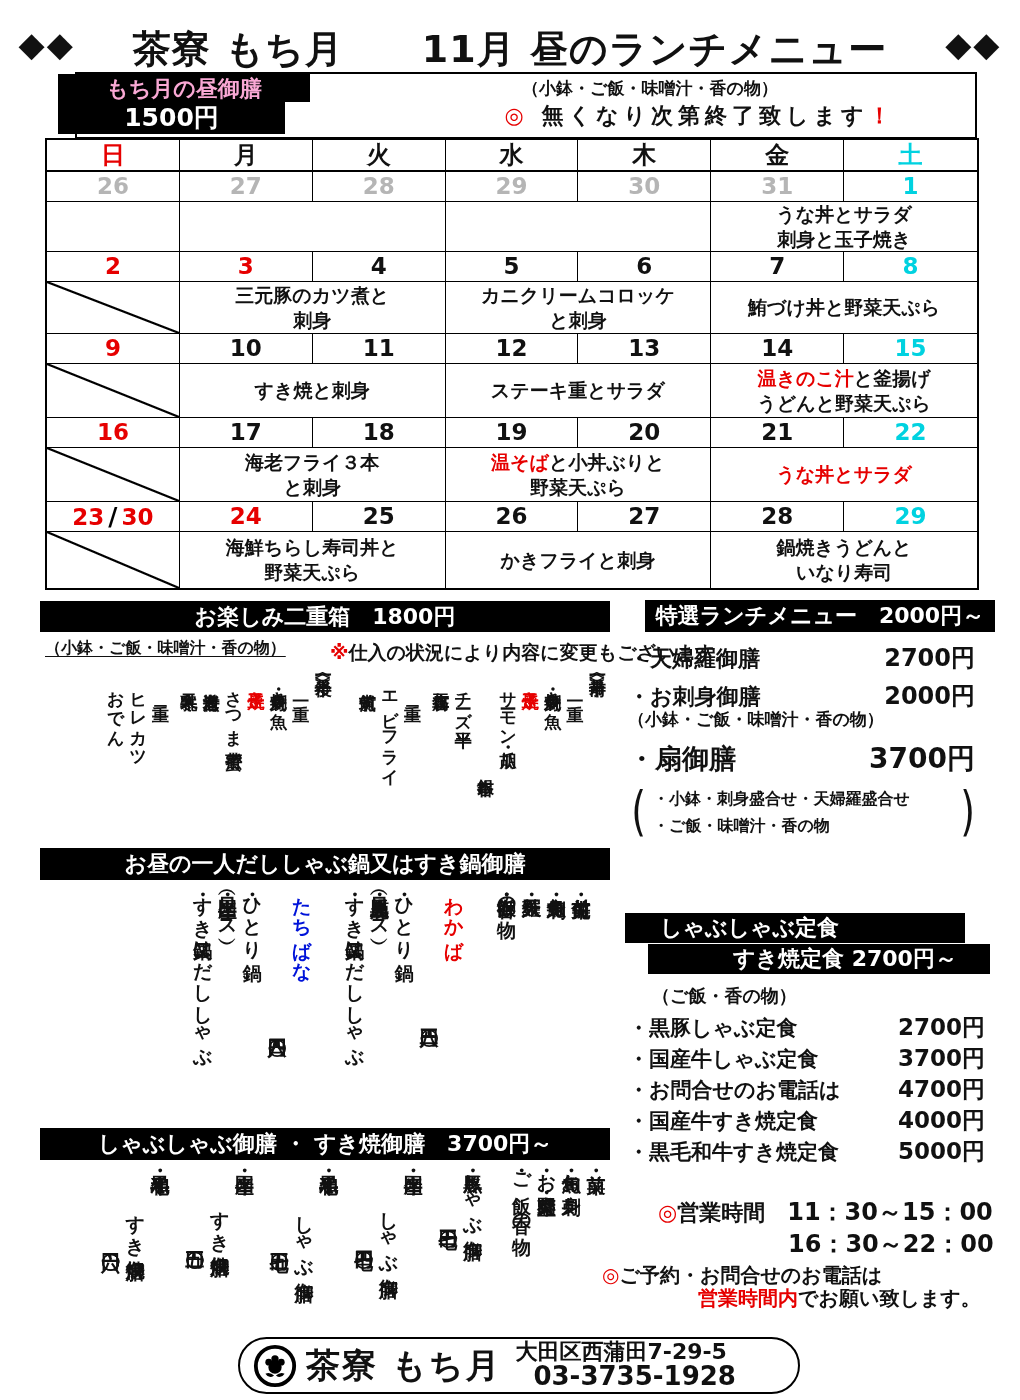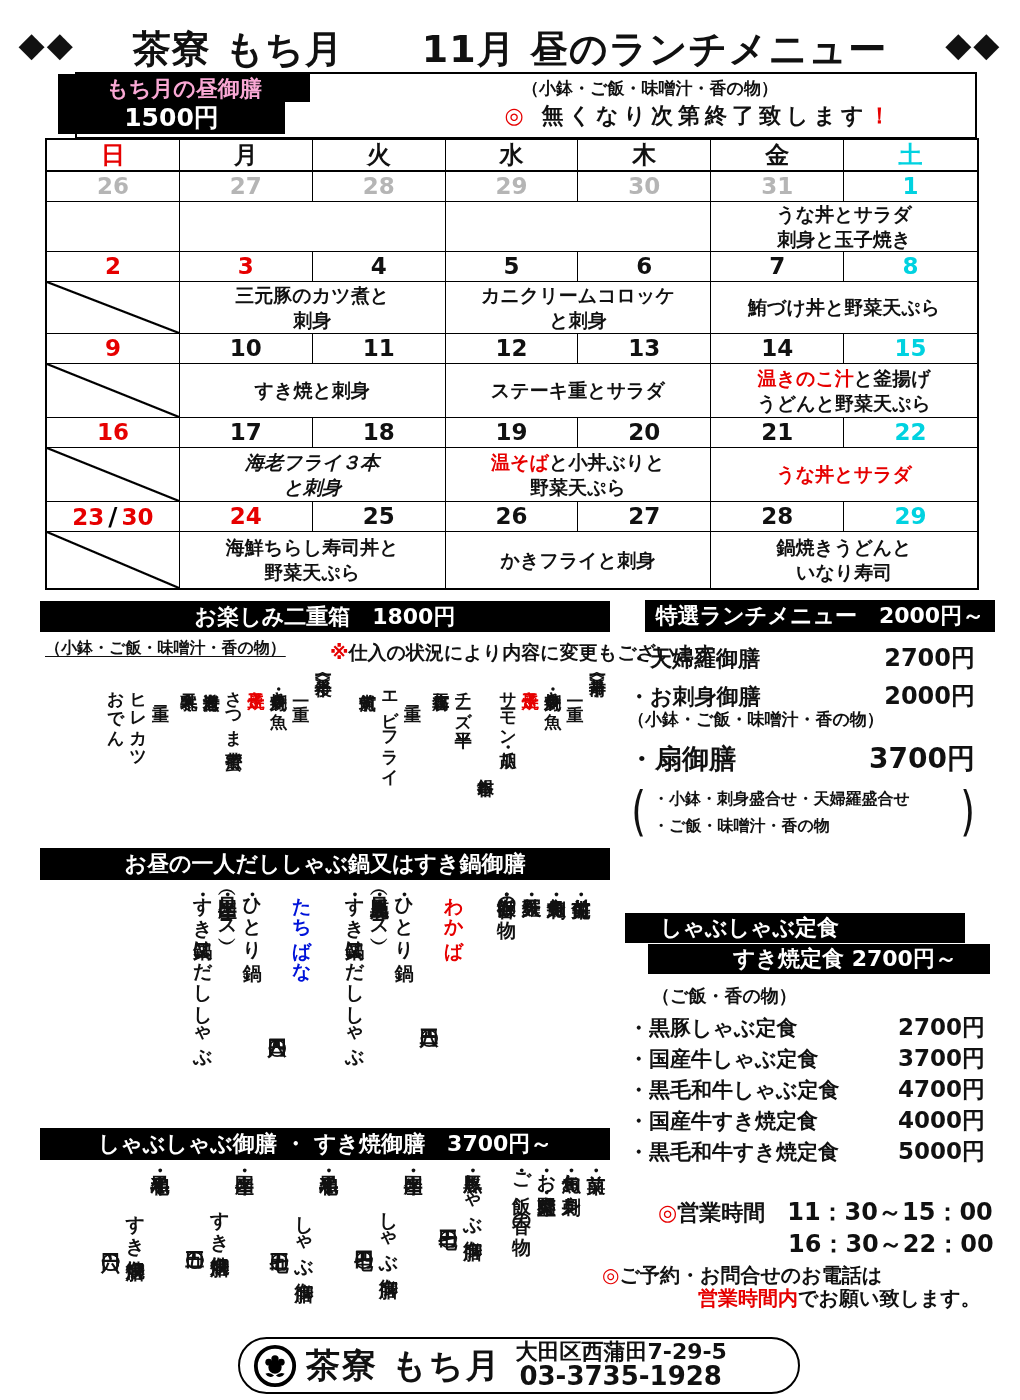--- a/index.html
+++ b/index.html
@@ -83,21 +83,21 @@
   .hours-line2{left:788px;top:1228px;font-size:24px;}
   .contact-line1{left:602px;top:1262px;font-size:20px;}
   .contact-line2{left:698px;top:1285px;font-size:20px;}
 
   
   .footer-box{left:238px;top:1337px;width:562px;height:57px;border:2px solid #000;border-radius:29px;
               display:flex;align-items:center;padding:0 12px;box-sizing:border-box;gap:8px;}
   .shop-name{font-size:34px;white-space:nowrap;letter-spacing:2px;}
   .addr-wrap{display:flex;flex-direction:column;margin-left:6px;line-height:1.05;}
   .addr{font-size:22px;white-space:nowrap;}
-  .phone{font-size:26px;white-space:nowrap;margin-left:4px;}
+  .phone{font-size:26px;white-space:nowrap;margin-left:18px;}
 
   .c-red{color:#e60000;}
   .c-cyan{color:#00d2e0;}
   .c-gray{color:#b5b5b5;}
   .c-blue{color:#0013d9;}
 </style>
 </head>
 <body>
 
 <div class="page">
@@ -174,21 +174,21 @@
         <div class="menu-line"><span>うどんと野菜天ぷら</span></div>
       </div>
       <div class="cell date-cell c-red">16</div>
       <div class="cell date-cell">17</div>
       <div class="cell date-cell">18</div>
       <div class="cell date-cell">19</div>
       <div class="cell date-cell">20</div>
       <div class="cell date-cell">21</div>
       <div class="cell date-cell lc c-cyan">22</div>
       <div class="cell menu-cell diag" style="grid-column: span 1;"></div>
-      <div class="cell menu-cell" style="grid-column: span 2; font-style: italic;">
+      <div class="cell menu-cell" style="grid-column: span 2;">
         <div class="menu-line"><span>海老フライ３本</span></div>
         <div class="menu-line"><span>と刺身</span></div>
       </div>
       <div class="cell menu-cell" style="grid-column: span 2;">
         <div class="menu-line"><span class="c-red">温そば</span><span>と小丼ぶりと</span></div>
         <div class="menu-line"><span>野菜天ぷら</span></div>
       </div>
       <div class="cell menu-cell lc" style="grid-column: span 2;">
         <div class="menu-line"><span class="c-red">うな丼とサラダ</span></div>
       </div>
@@ -291,21 +291,21 @@
   <div class="abs" id="teishoku-items">
       <div class="ts-row">
         <span class="ts-name">・黒豚しゃぶ定食</span>
         <span class="ts-price">2700円</span>
       </div>
       <div class="ts-row">
         <span class="ts-name">・国産牛しゃぶ定食</span>
         <span class="ts-price">3700円</span>
       </div>
       <div class="ts-row">
-        <span class="ts-name">・黒毛和牛しゃぶ定食</span>
+        <span class="ts-name">・お問合せのお電話は</span>
         <span class="ts-price">4700円</span>
       </div>
       <div class="ts-row">
         <span class="ts-name">・国産牛すき焼定食</span>
         <span class="ts-price">4000円</span>
       </div>
       <div class="ts-row">
         <span class="ts-name">・黒毛和牛すき焼定食</span>
         <span class="ts-price">5000円</span>
       </div>

